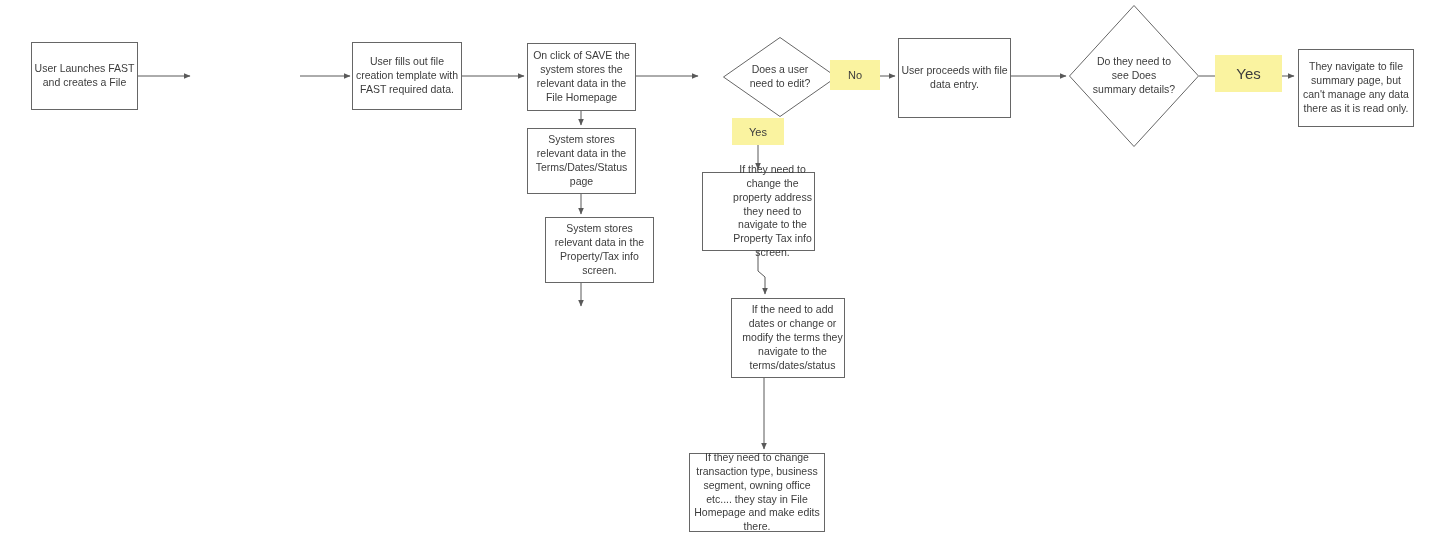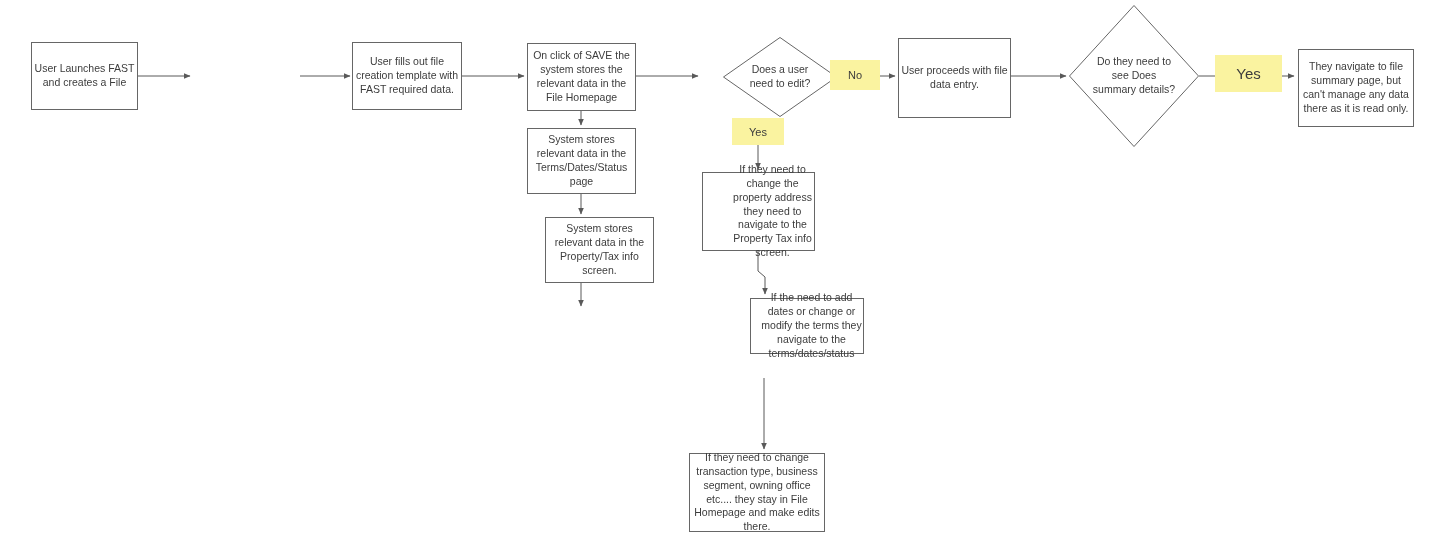--- a/index.html
+++ b/index.html
@@ -149,21 +149,21 @@
   </div>
 
   <div class="node" style="left:1298px; top:49px; width:116px; height:78px;">
     <span>They navigate to file summary page, but can't manage any data there as it is read only.</span>
   </div>
 
   <div class="node" style="left:702px; top:172px; width:113px; height:79px;padding-left:29px;">
     <span>If they need to change the property address they need to navigate to the Property Tax info screen.</span>
   </div>
 
-  <div class="node" style="left:750px; top:298px; width:114px; height:56px;padding-left:10px;">
+  <div class="node" style="left:731px; top:298px; width:114px; height:80px;padding-left:10px;">
     <span>If the need to add dates or change or modify the terms they navigate to the terms/dates/status</span>
   </div>
 
   <div class="node" style="left:689px; top:453px; width:136px; height:79px;">
     <span>If they need to change transaction type, business segment, owning office etc.... they stay in File Homepage and make edits there.</span>
   </div>
 
 </div>
 
 </body></html>

